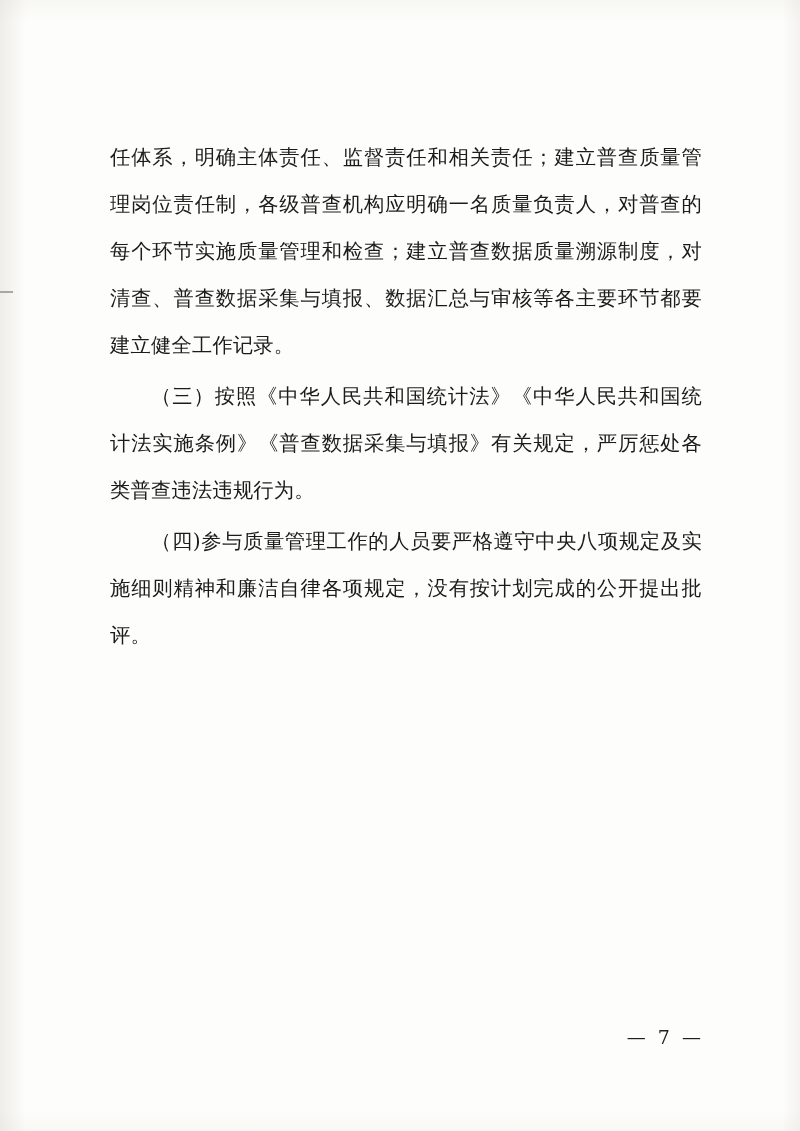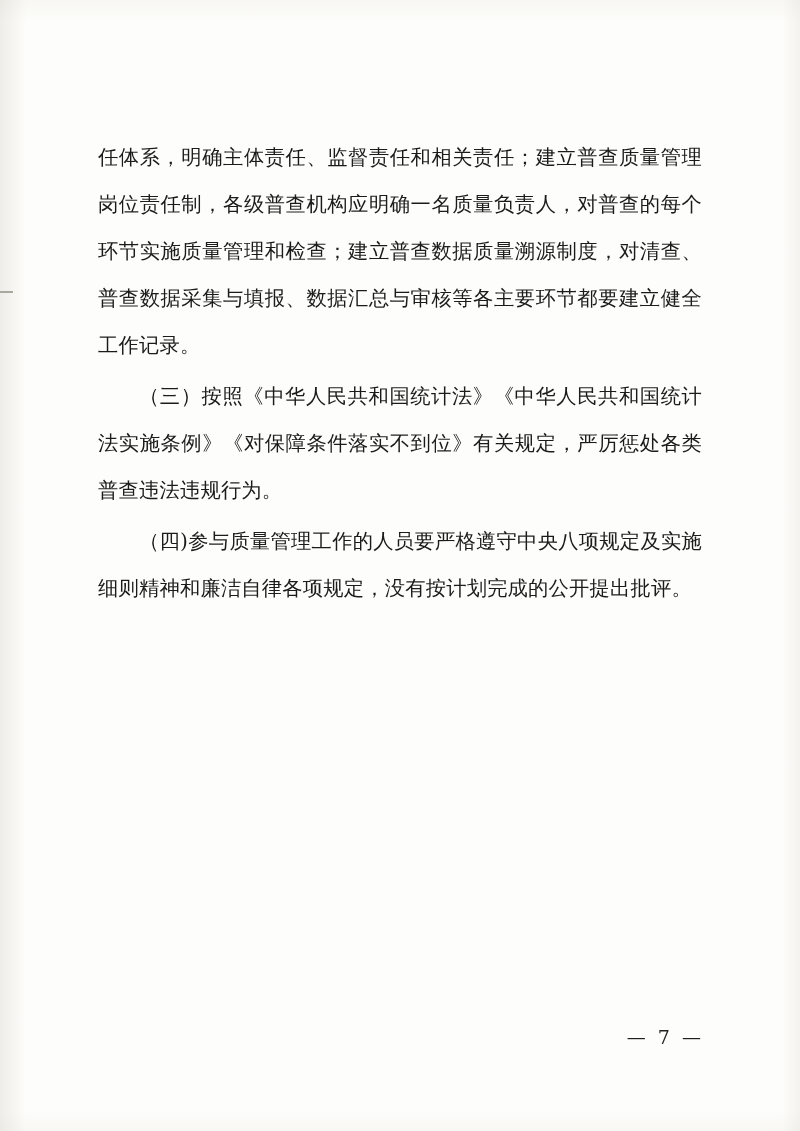--- a/index.html
+++ b/index.html
@@ -37,21 +37,21 @@
     background: #9e9a92;
     opacity: .85;
   }
   .content {
     position: absolute;
     left: 98px;
     top: 134px;
     width: 604px;
   }
   p.para {
-    margin: 0 0 4px 0;
+    margin: 0 0 4px 12px;
     font-size: 20.3px;
     line-height: 47px;
     color: #1b1b1b;
     text-align: justify;
     text-justify: inter-ideograph;
     letter-spacing: 0.2px;
     font-family: "DejaVu Serif", "Liberation Serif", serif;
   }
   p.indent {
     text-indent: 41px;
@@ -70,18 +70,18 @@
 </style>
 </head>
 <body>
 
 <div class="page">
   <div class="scan-tint"></div>
   <div class="edge-mark"></div>
 
   <div class="content">
     <p class="para">任体系，明确主体责任、监督责任和相关责任；建立普查质量管理岗位责任制，各级普查机构应明确一名质量负责人，对普查的每个环节实施质量管理和检查；建立普查数据质量溯源制度，对清查、普查数据采集与填报、数据汇总与审核等各主要环节都要建立健全工作记录。</p>
-    <p class="para indent">（三）按照《中华人民共和国统计法》《中华人民共和国统计法实施条例》《对保障条件落实不到位》有关规定，严厉惩处各类普查违法违规行为。</p>
+    <p class="para indent">（三）按照《中华人民共和国统计法》《中华人民共和国统计法实施条例》《普查数据采集与填报》有关规定，严厉惩处各类普查违法违规行为。</p>
     <p class="para indent">（四)参与质量管理工作的人员要严格遵守中央八项规定及实施细则精神和廉洁自律各项规定，没有按计划完成的公开提出批评。</p>
   </div>
 
   <div class="page-number">— 7 —</div>
 </div>
 
 </body></html>

